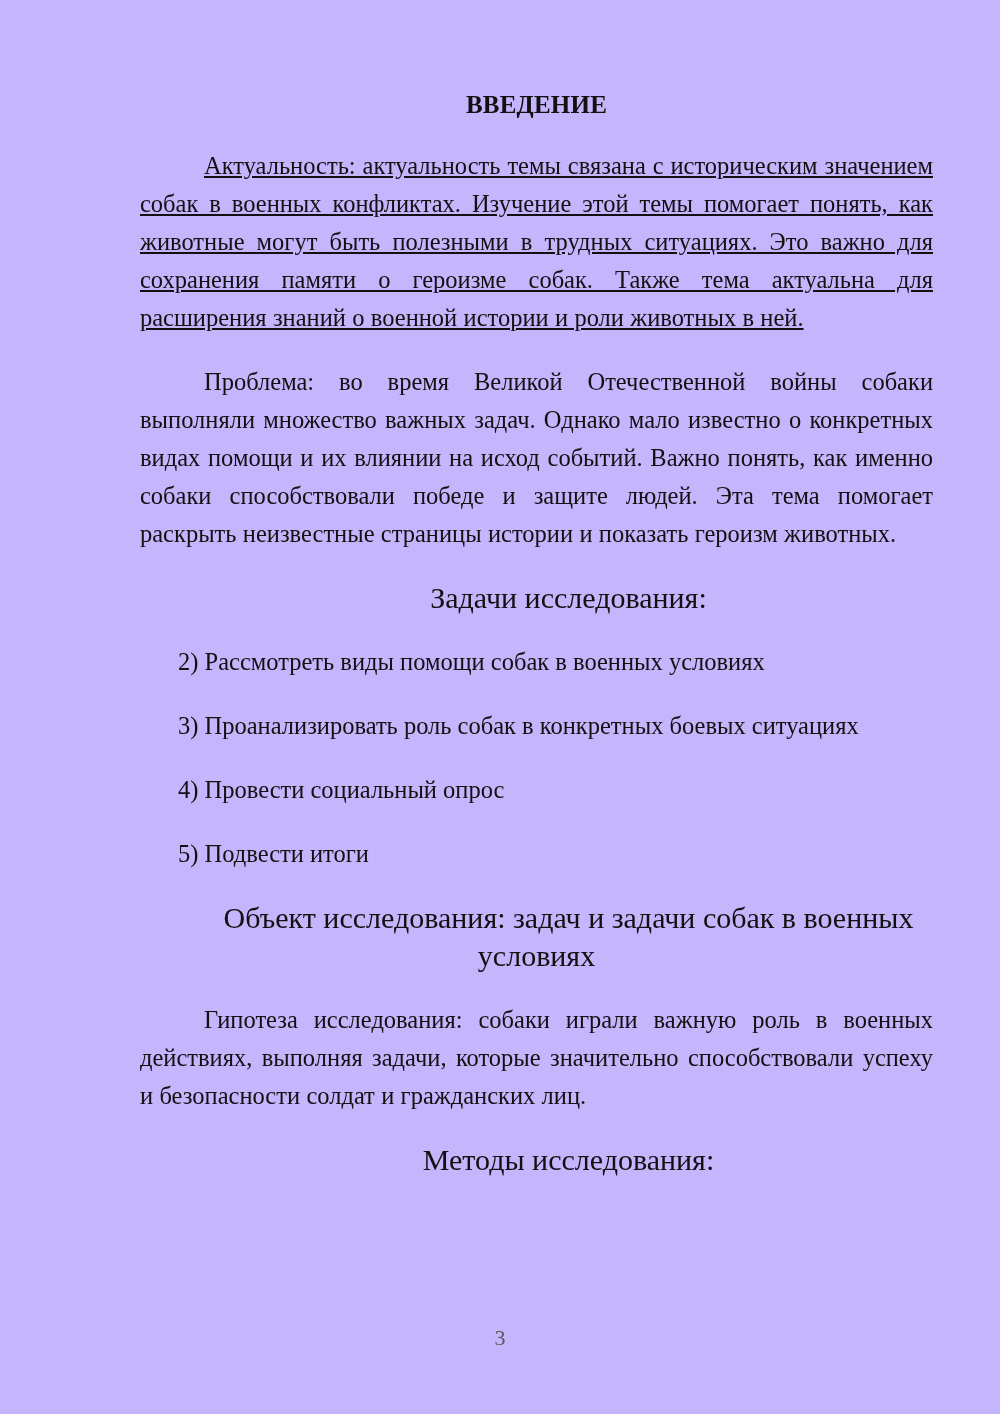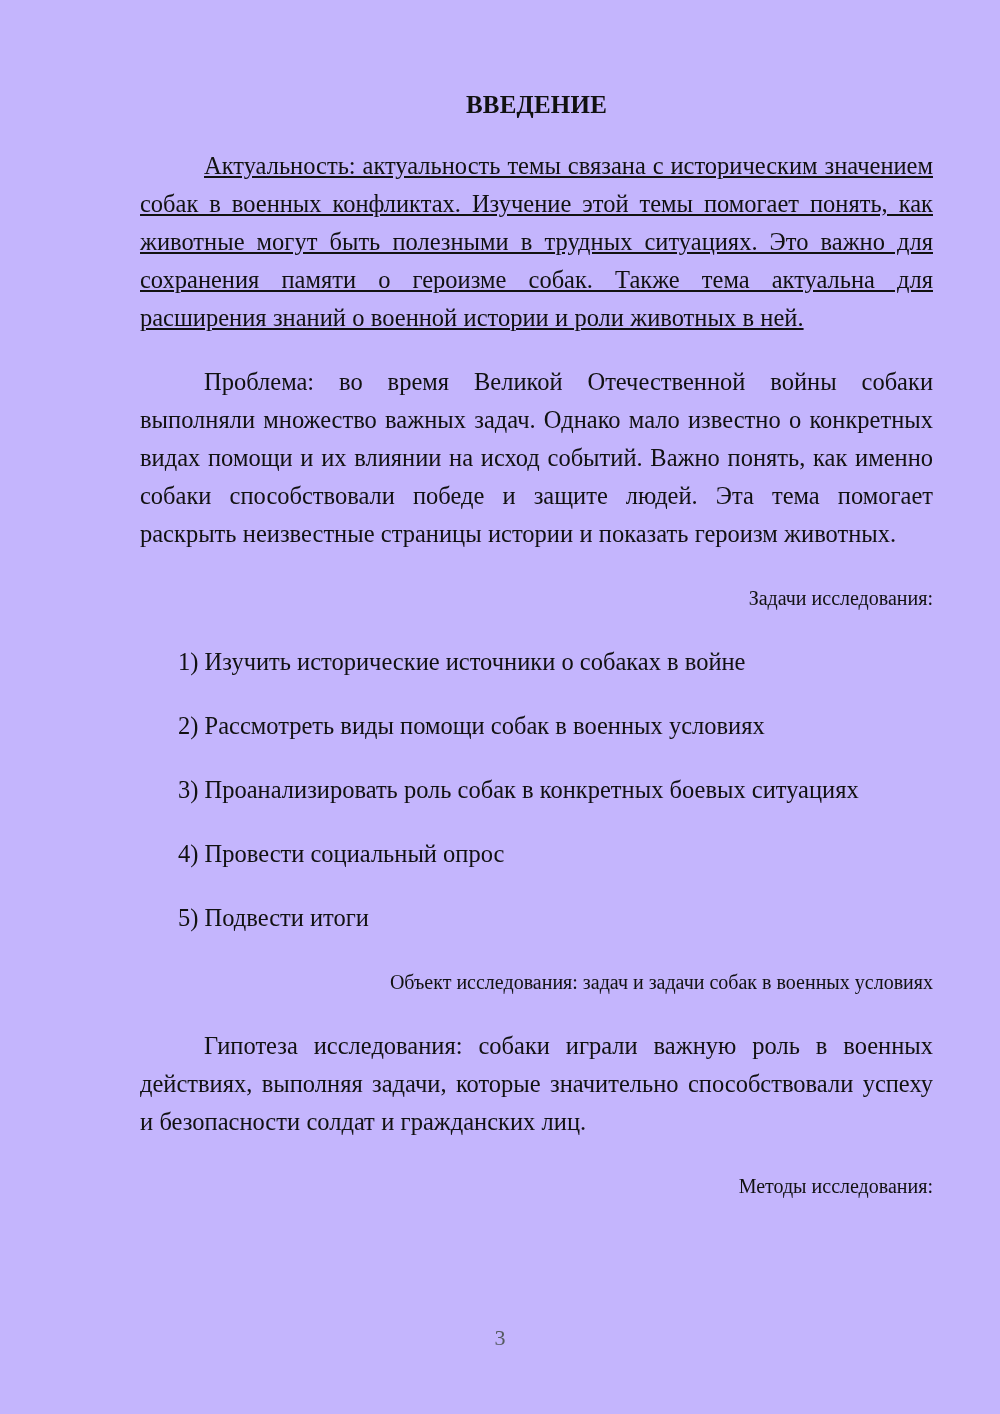--- a/index.html
+++ b/index.html
@@ -43,24 +43,24 @@
     padding-top: 26px;
     hyphens: none;
     word-spacing: 0.2px;
   }
   .para.first {
     padding-top: 30px;
     text-decoration: underline;
   }
   
   .lead {
-    font-size: 20px;
+    font-size: 30px;
     line-height: 38px;
     text-indent: 64px;
-    text-align: right;
+    text-align: center;
     margin: 0;
     padding-top: 26px;
   }
   .listitem {
     font-size: 24.5px;
     line-height: 38px;
     text-align: left;
     margin: 0;
     padding-top: 26px;
     padding-left: 38px;
@@ -86,21 +86,20 @@
 
     <h1 class="doc-title">ВВЕДЕНИЕ</h1>
 
     <p class="para first">Актуальность: актуальность темы связана с историческим значением собак в военных конфликтах. Изучение этой темы помогает понять, как животные могут быть полезными в трудных ситуациях. Это важно для сохранения памяти о героизме собак. Также тема актуальна для расширения знаний о военной истории и роли животных в ней.</p>
 
     <p class="para">Проблема: во время Великой Отечественной войны собаки выполняли множество важных задач. Однако мало известно о конкретных видах помощи и их влиянии на исход событий. Важно понять, как именно собаки способствовали победе и защите людей. Эта тема помогает раскрыть неизвестные страницы истории и показать героизм животных.</p>
 
 
     <p class="lead">Задачи исследования:</p>
 
-    <p class="listitem">1) Изучить исторические источники о собаках в войне</p>
     <p class="listitem">2) Рассмотреть виды помощи собак в военных условиях</p>
     <p class="listitem">3) Проанализировать роль собак в конкретных боевых ситуациях</p>
     <p class="listitem">4) Провести социальный опрос</p>
     <p class="listitem">5) Подвести итоги</p>
 
     <p class="lead">Объект исследования: задач и задачи собак в военных условиях</p>
 
 
     <p class="para">Гипотеза исследования: собаки играли важную роль в военных действиях, выполняя задачи, которые значительно способствовали успеху и безопасности солдат и гражданских лиц.</p>
 

